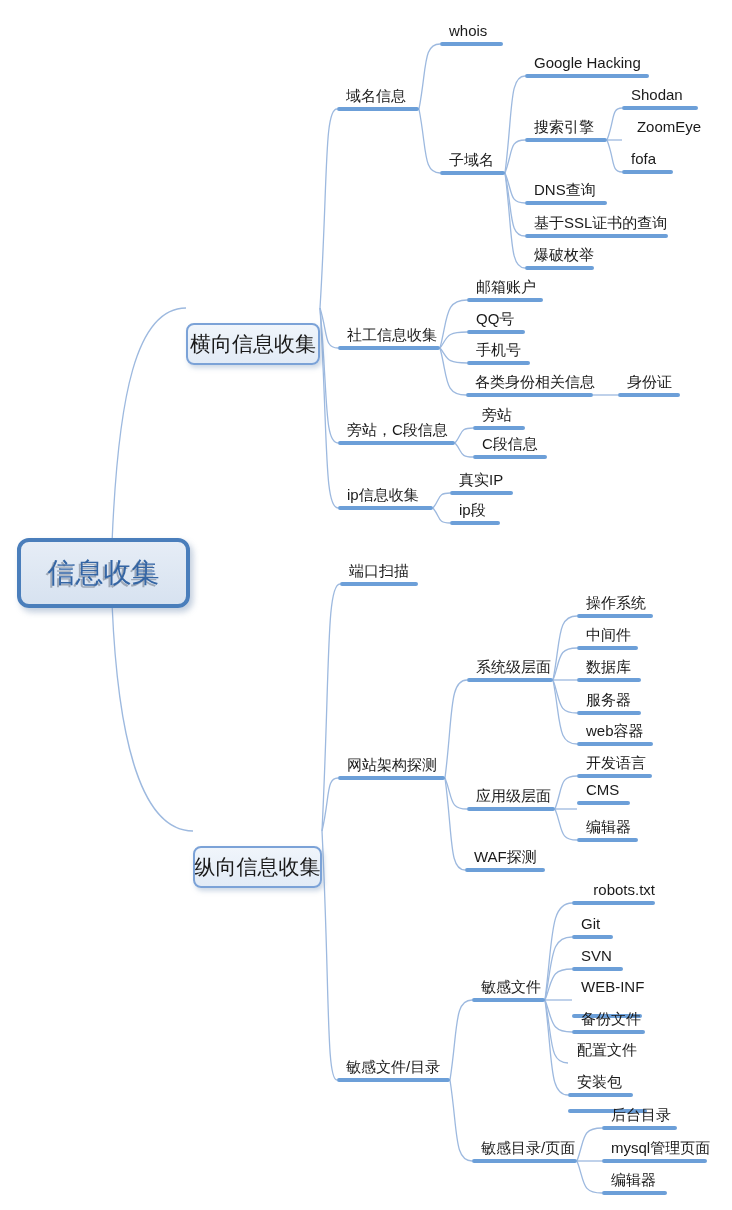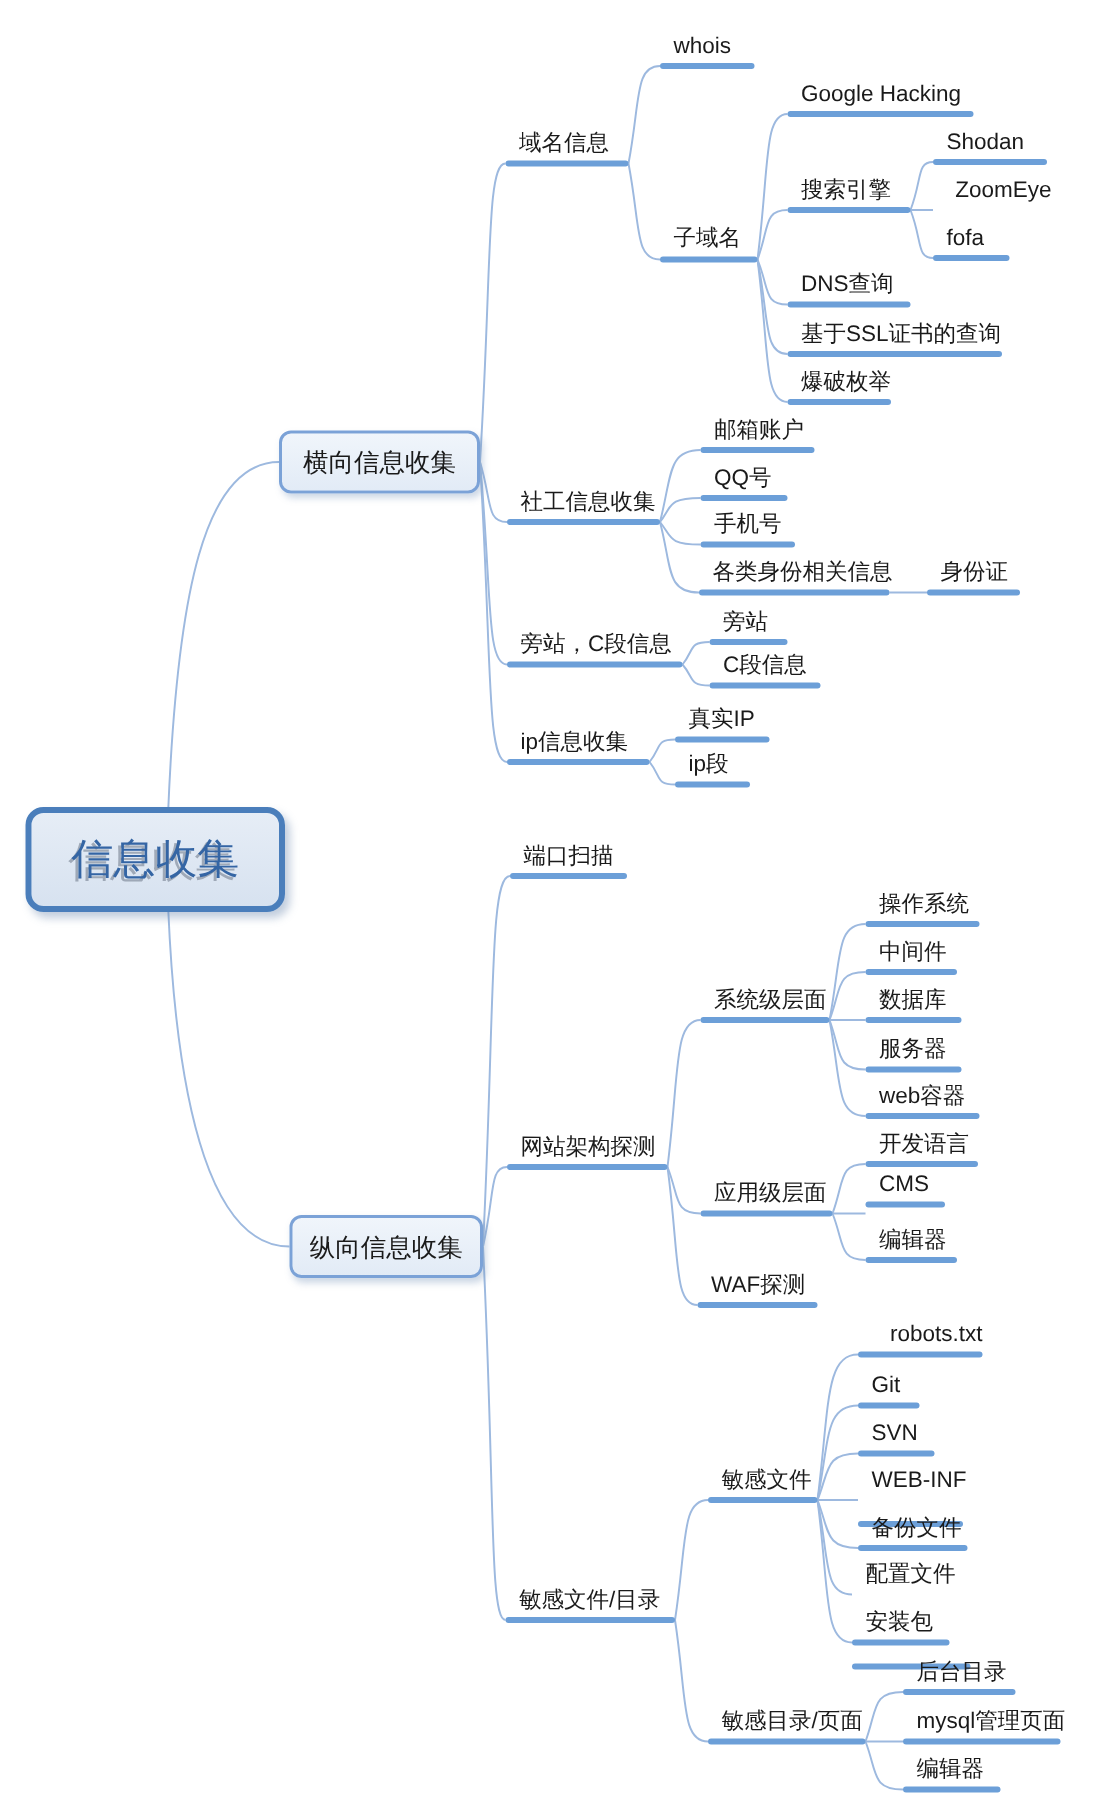--- a/index.html
+++ b/index.html
@@ -26,21 +26,21 @@
     padding:0 0 3px 9px;font-size:15px;line-height:17px;color:var(--text);white-space:nowrap;
   }
   .line-node .bar{height:4px;background:var(--bar-color);border-radius:2px;}
   .box-node{
     position:absolute;display:flex;align-items:center;justify-content:center;box-sizing:border-box;
   }
   .branch-node{
     border:2px solid var(--box-border);border-radius:8px;
     background:linear-gradient(180deg,#f0f5fb 0%,#e2ebf6 100%);
     box-shadow:2px 3px 5px rgba(110,140,180,0.35);
-    font-size:17px;color:var(--text);
+    font-size:21px;color:var(--text);margin-top:36px;
   }
   .root-node{
     border:4px solid var(--root-border);border-radius:12px;
     background:linear-gradient(180deg,#e6edf6 0%,#d7e2f0 100%);
     box-shadow:3px 4px 6px rgba(100,130,170,0.4);
     font-size:28px;font-weight:normal;color:var(--root-text);
     text-shadow:-2px 2px 0 rgba(108,118,134,0.55);
   }
   .box-node .lbl{white-space:nowrap;}
 </style>
@@ -109,21 +109,21 @@
         <span class="lbl">横向信息收集</span>
       </div>
       <div class="line-node" style="left: 337px; top: 87px; width: 82px;">
         <span class="lbl">域名信息</span>
         <div class="bar"></div>
       </div>
       <div class="line-node" style="left: 440px; top: 22px; width: 63px;">
         <span class="lbl">whois</span>
         <div class="bar"></div>
       </div>
-      <div class="line-node" style="left: 440px; top: 151px; width: 65px; font-family: Liberation Serif, serif;">
+      <div class="line-node" style="left: 440px; top: 151px; width: 65px;">
         <span class="lbl">子域名</span>
         <div class="bar"></div>
       </div>
       <div class="line-node" style="left: 525px; top: 54px; width: 124px;">
         <span class="lbl">Google Hacking</span>
         <div class="bar"></div>
       </div>
       <div class="line-node" style="left: 525px; top: 118px; width: 82px;">
         <span class="lbl">搜索引擎</span>
         <div class="bar"></div>

